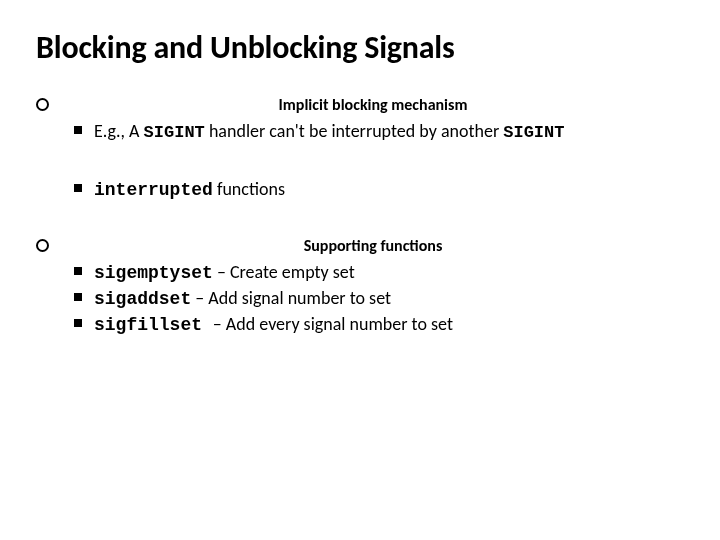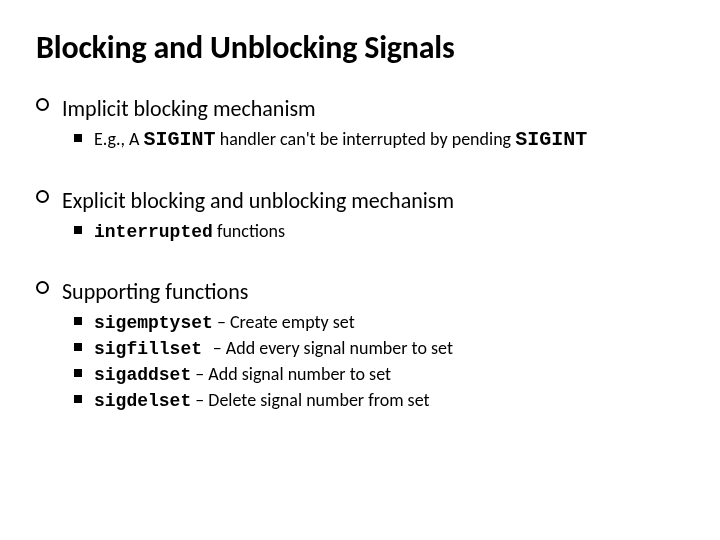--- a/index.html
+++ b/index.html
@@ -21,22 +21,23 @@
   .title {
     font-size: 32px;
     font-weight: 700;
     margin: 0 0 28px 0;
     letter-spacing: -0.2px;
   }
   .level1 {
     margin: 0 0 6px 0;
     padding-left: 26px;
     position: relative;
-    font-size: 22px;
-    font-weight: 400;
+    font-size: 16px;
+    font-weight: 700;
+    text-align: center;
   }
   .level1 .bullet {
     position: absolute;
     left: 0;
     top: 3px;
     width: 13px;
     height: 13px;
     border: 2.5px solid #000;
     border-radius: 50%;
     box-sizing: border-box;
@@ -59,67 +60,59 @@
   .section-gap {
     height: 32px;
   }
   .code {
     font-family: "Courier New", Courier, monospace;
     font-weight: 700;
   }
   .smallcode {
     font-family: "Courier New", Courier, monospace;
     font-weight: 700;
-    font-size: 20px;
+    font-size: 17px;
   }
 </style>
 </head>
 <body>
 
 <div class="slide">
   <h1 class="title">Blocking and Unblocking Signals</h1>
 
   <div class="level1">
     <span class="bullet"></span>
     <span>Implicit blocking mechanism</span>
   </div>
   <div class="level2">
     <span class="bullet"></span>
   </div>
   <div class="level2">
     <span class="bullet"></span>
-    <span>E.g., A </span><span class="smallcode">SIGINT</span><span> handler can't be interrupted by pending </span><span class="smallcode">SIGINT</span>
+    <span>E.g., A </span><span class="smallcode">SIGINT</span><span> handler can't be interrupted by another </span><span class="smallcode">SIGINT</span>
   </div>
 
   <div class="section-gap"></div>
 
-  <div class="level1">
-    <span class="bullet"></span>
-    <span>Explicit blocking and unblocking mechanism</span>
-  </div>
   <div class="level2">
     <span class="bullet"></span>
     <span class="code">interrupted</span><span> functions</span>
   </div>
 
   <div class="section-gap"></div>
 
   <div class="level1">
     <span class="bullet"></span>
     <span>Supporting functions</span>
   </div>
   <div class="level2">
     <span class="bullet"></span>
     <span class="code">sigemptyset</span><span> – Create empty set</span>
   </div>
   <div class="level2">
     <span class="bullet"></span>
-    <span class="code">sigfillset </span><span> – Add every signal number to set</span>
-  </div>
-  <div class="level2">
-    <span class="bullet"></span>
     <span class="code">sigaddset</span><span> – Add signal number to set</span>
   </div>
   <div class="level2">
     <span class="bullet"></span>
-    <span class="code">sigdelset</span><span> – Delete signal number from set</span>
+    <span class="code">sigfillset </span><span> – Add every signal number to set</span>
   </div>
 </div>
 
 </body></html>

